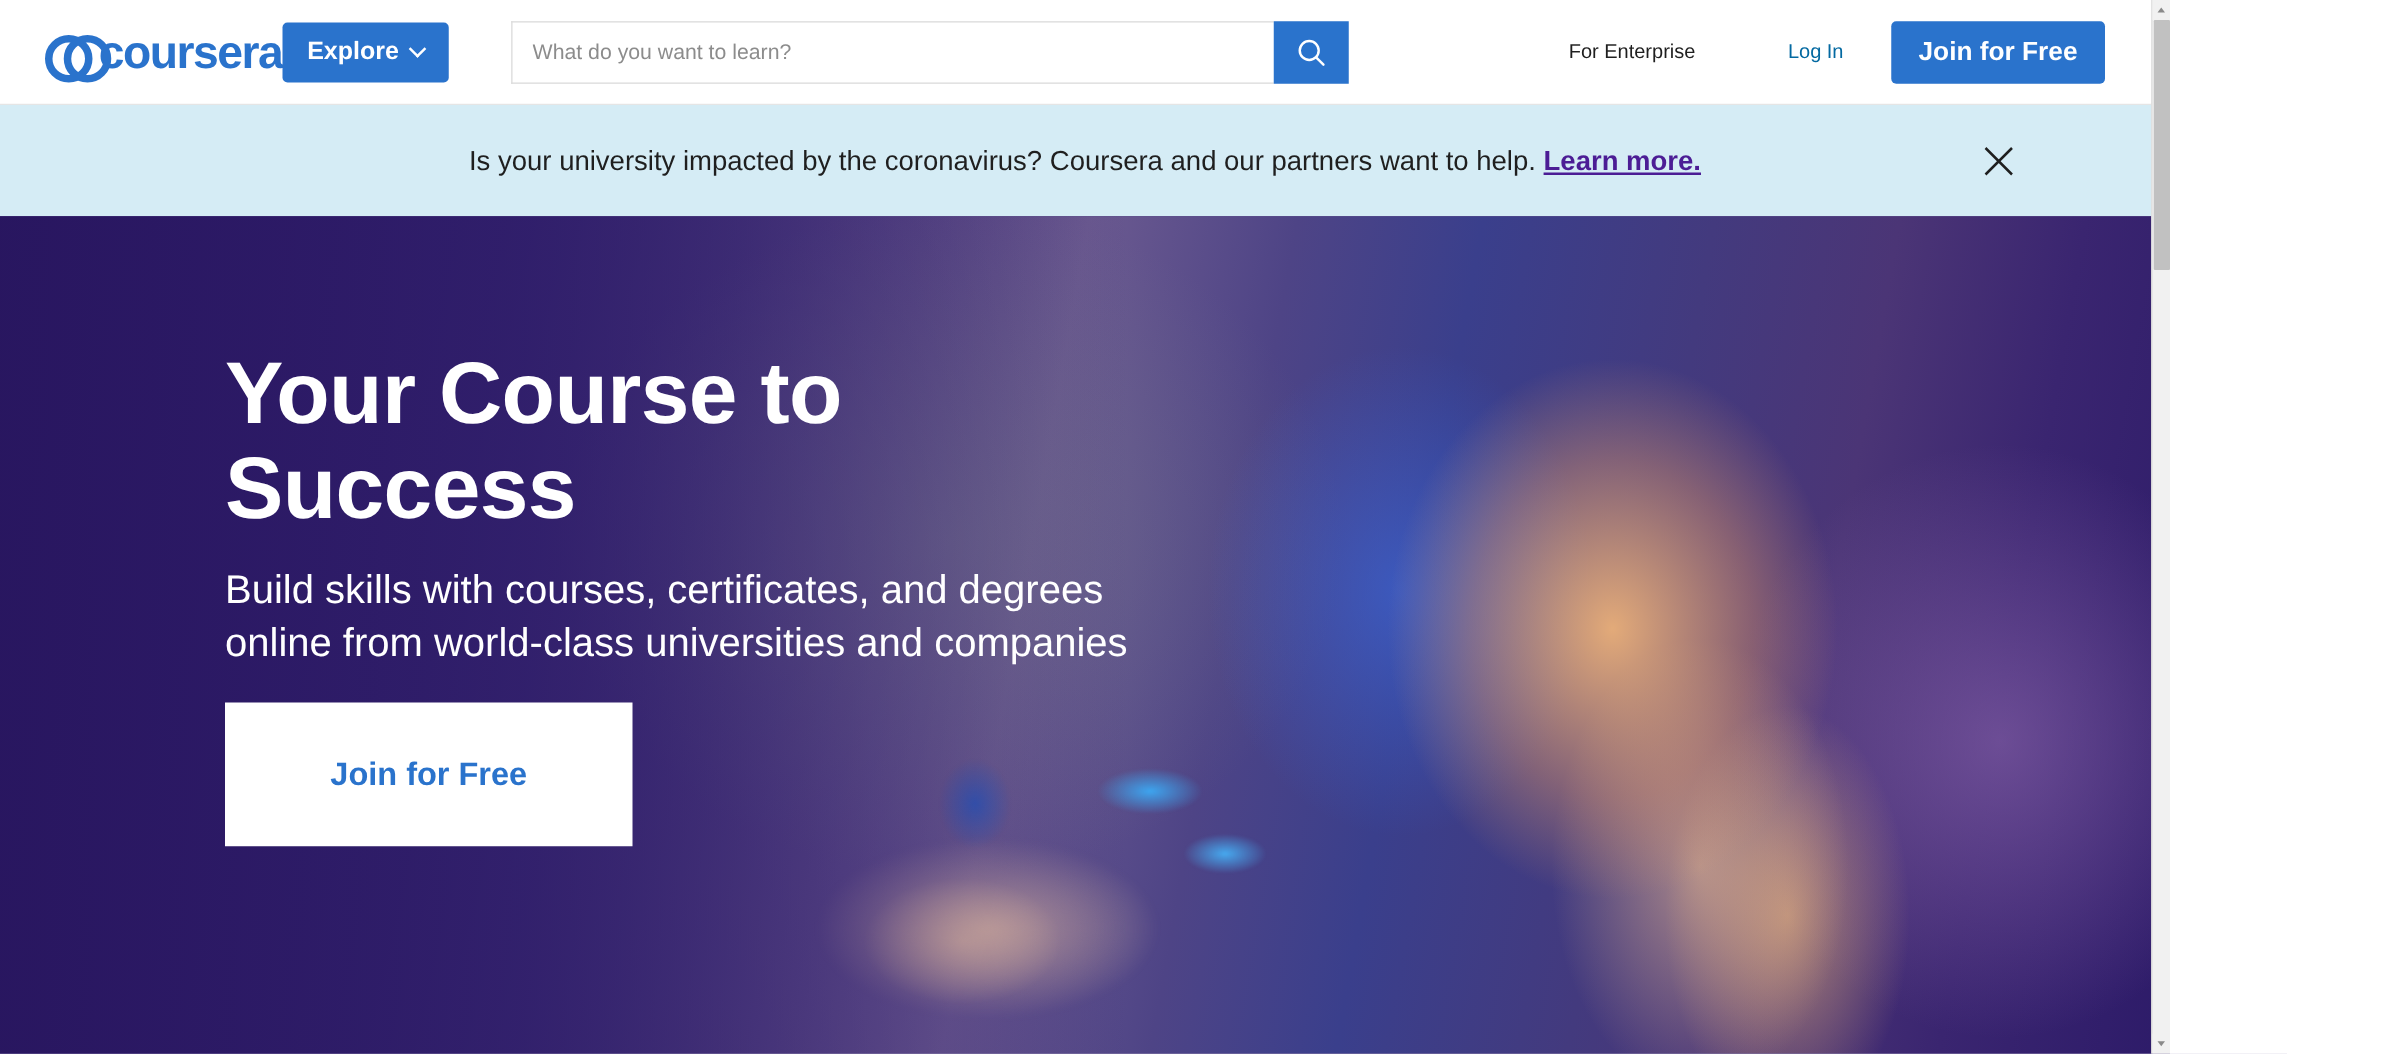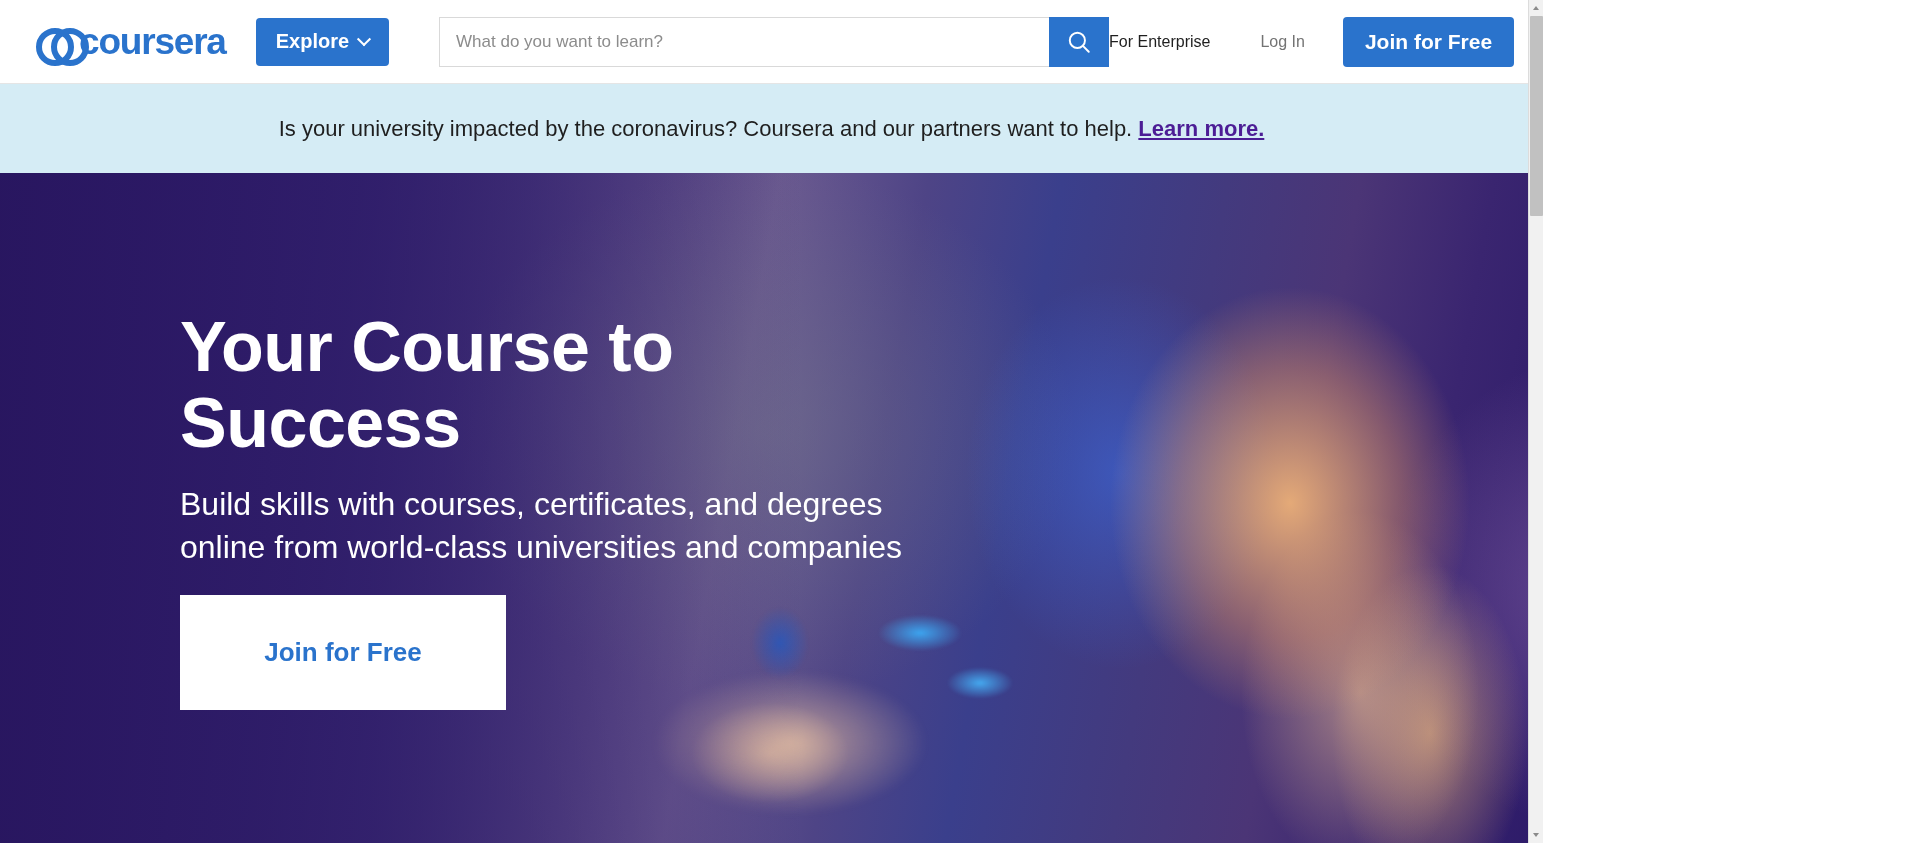--- a/index.html
+++ b/index.html
@@ -7,21 +7,21 @@
   html, body {
     width:1905px; height:843px;
     overflow:hidden;
     background:#ffffff;
     font-family:"Liberation Sans", sans-serif;
   }
 
   
   .page {
     position:relative;
-    width:1543px;
+    width:1736px;
     height:843px;
     overflow:hidden;
   }
   .scrollbar-track {
     position:absolute;
     top:0; right:0;
     width:15px; height:843px;
     background:#f1f1f1;
     border-left:1px solid #dcdcdc;
   }
@@ -79,21 +79,20 @@
     top:0;
     width:26px; height:26px;
     border:6px solid #2a73cc;
     border-radius:50%;
   }
   .logo-mark::before { left:0; }
   .logo-mark::after  { left:15px; }
   .logo-text { margin-left:0px; }
 
   .explore-btn {
-    margin-left:30px;
     background:#2a73cc;
     color:#ffffff;
     border:none;
     border-radius:4px;
     height:48px;
     padding:0 20px;
     font-size:20px;
     font-weight:bold;
     font-family:"Liberation Sans", sans-serif;
     display:flex; align-items:center; gap:10px;
@@ -139,21 +138,21 @@
     align-items:center;
     padding-right:52px;
   }
   .nav-link {
     font-size:16px;
     color:#1f1f1f;
     text-decoration:none;
     margin-right:50px;
     white-space:nowrap;
   }
-  .nav-link.login { color:#737373; margin-right:38px; }
+  .nav-link.login { color:#0369a1; margin-right:38px;margin-left:24px; }
   .join-btn {
     background:#2a73cc;
     color:#ffffff;
     border:none;
     border-radius:4px;
     height:50px;
     padding:0 22px;
     font-size:21px;
     font-weight:bold;
     font-family:"Liberation Sans", sans-serif;
@@ -247,21 +246,21 @@
   }
   .hero-left-scrim {
     position:absolute;
     inset:0;
     background:linear-gradient(90deg, rgba(40,22,95,0.92) 0%, rgba(45,27,105,0.78) 24%, rgba(50,30,110,0.35) 40%, rgba(0,0,0,0) 52%);
   }
 
   .hero-content {
     position:absolute;
     left:180px;
-    top:137px;
+    top:104px;
     width:760px;
     z-index:3;
   }
   .hero-title {
     font-size:70px;
     font-weight:bold;
     color:#ffffff;
     line-height:1.08;
     letter-spacing:-0.5px;
     margin-bottom:22px;

